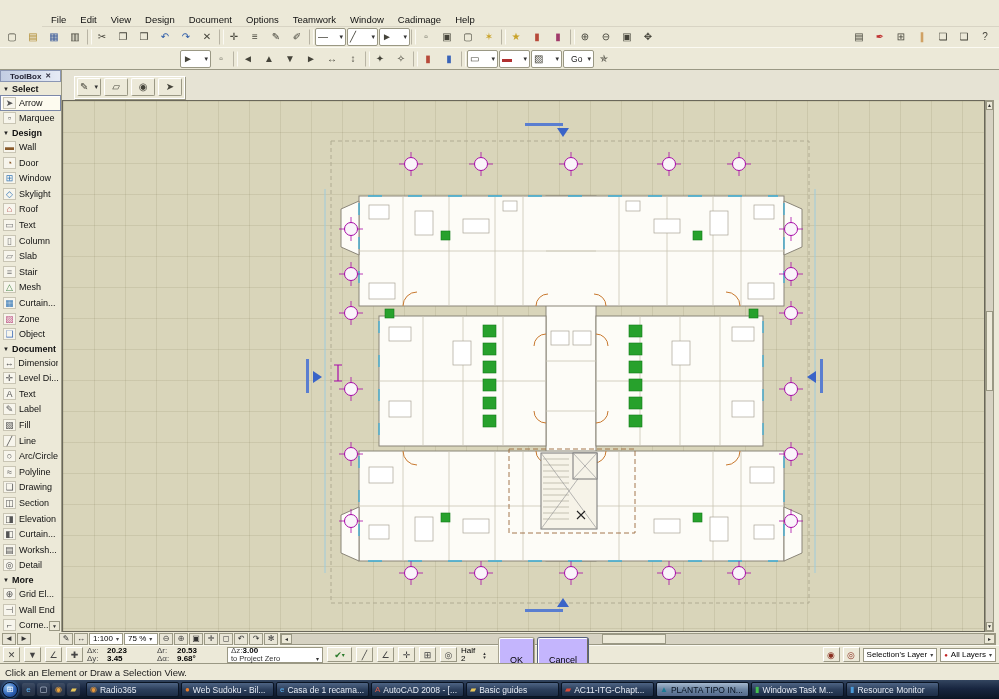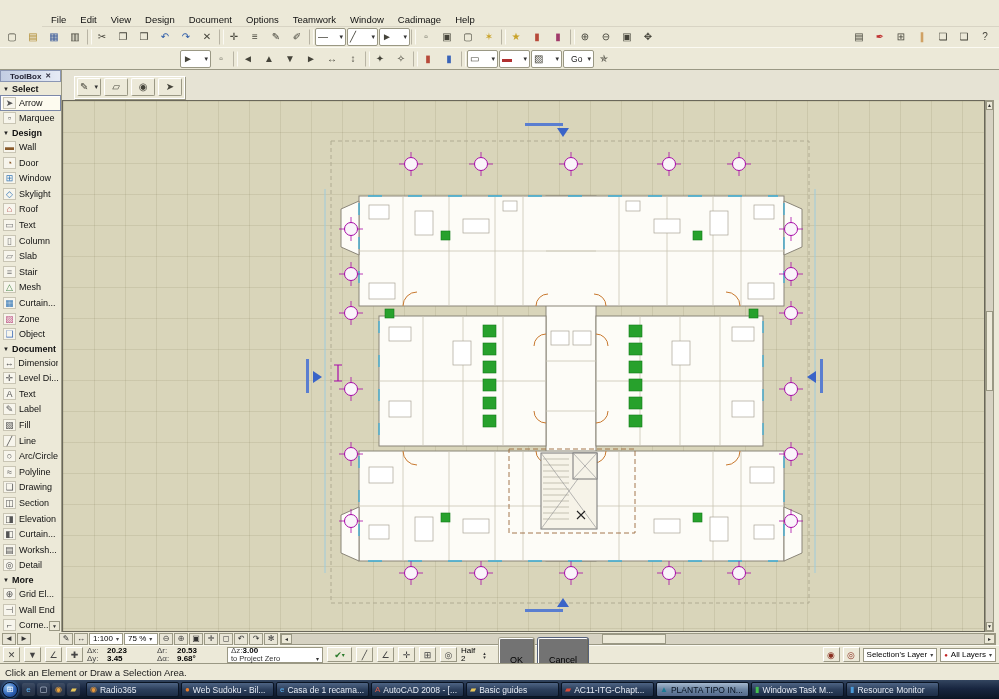--- a/index.html
+++ b/index.html
@@ -63,21 +63,21 @@
   .cbtn.combo::after{content:"▾";font-size:6px;}
   .pair{width:66px;display:flex;flex-direction:column;justify-content:center;}
   .pair .row{display:flex;gap:3px;font-size:8px;line-height:8px;}
   .row .lab{color:#444;width:17px;}
   .row .val{font-weight:bold;color:#000;}
   .dzbox{width:96px;height:16px;background:#fff;border:1px solid #9a9884;display:flex;flex-direction:column;justify-content:center;padding:0 3px;}
   .dzbox .row2{display:flex;justify-content:space-between;font-size:7.5px;line-height:8px;color:#333;}
   .halfbox{width:34px;display:flex;align-items:center;gap:8px;}
   .halfbox .hv{display:flex;flex-direction:column;line-height:8px;font-size:8px;}
   .spin{display:flex;flex-direction:column;font-size:5px;line-height:4px;color:#333;}
-  .pushbtn{height:14px;padding:16px 10px;font-size:9px;background:#737373;border:1px solid;border-color:#fff #6f6c5c #6f6c5c #fff;box-shadow:0 0 0 1px #a8a490;border-radius:2px;}
+  .pushbtn{height:14px;padding:16px 10px;font-size:9px;background:#c4b5fd;border:1px solid;border-color:#fff #6f6c5c #6f6c5c #fff;box-shadow:0 0 0 1px #a8a490;border-radius:2px;}
   .pushbtn.cancel{box-shadow:0 0 0 1px #55617c;}
   .rightdock{margin-left:auto;display:flex;align-items:center;gap:3px;}
   .layercombo{height:14px;background:#fff;border:1px solid #9a9884;display:flex;align-items:center;gap:3px;font-size:8px;padding:0 3px;}
   .layercombo::after{content:"▾";font-size:6px;color:#444;}
   .reddot{color:#c22222;font-size:6px;}
 
   
   .statusbar{position:absolute;left:0;top:663px;width:100%;height:17px;background:#ece9d8;border-top:1px solid #9a9884;display:flex;align-items:center;padding-left:5px;font-size:9.5px;color:#1a1a1a;}
 
   
@@ -846,21 +846,21 @@
           <span>Selection's Layer</span>
         </span>
       <span class="layercombo">
           <span class="reddot">●</span>
           <span>All Layers</span>
         </span>
     </span>
   </div>
 
   <div class="statusbar">
-    <span>Click an Element or Draw a Selection Area.</span>
+    <span>Click an Element or Draw a Selection View.</span>
   </div>
 
   <div class="taskbar">
     <span class="orb">⊞</span>
     <span class="ql">
       <span class="ql-icon" style="--ic: #5ab0f0;">
           <span>e</span>
         </span>
         <span class="ql-icon" style="--ic: #cfd8e8;">
           <span>▢</span>

